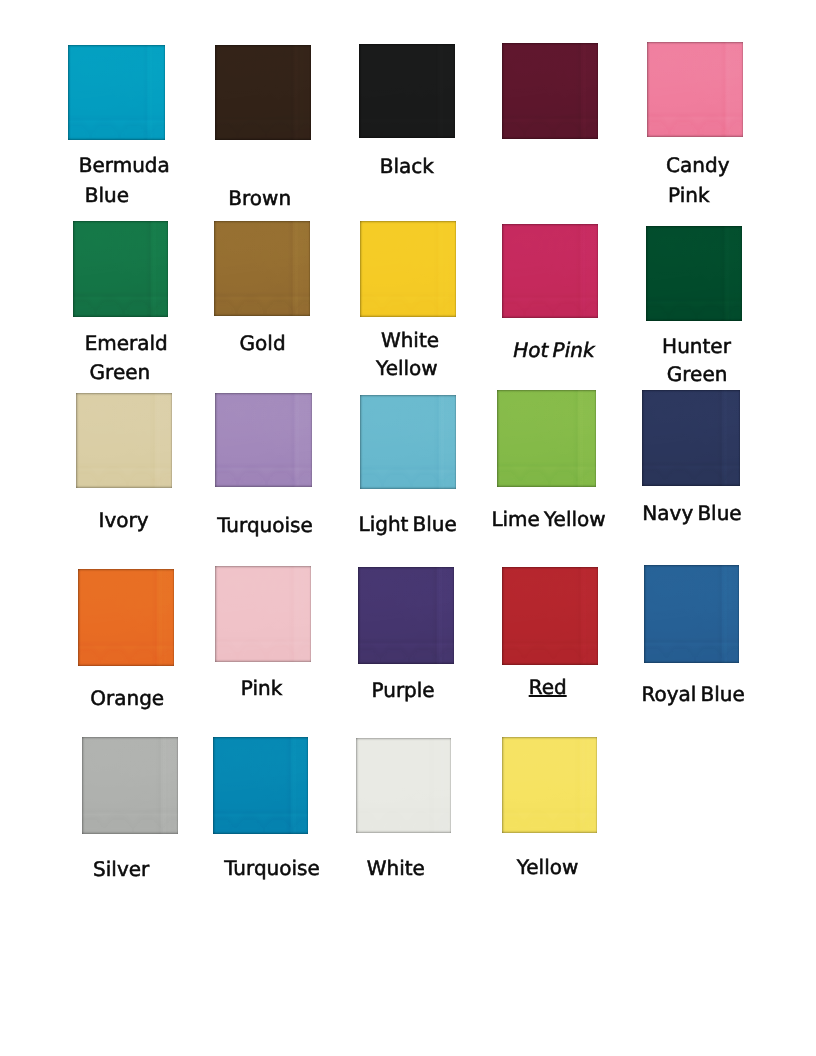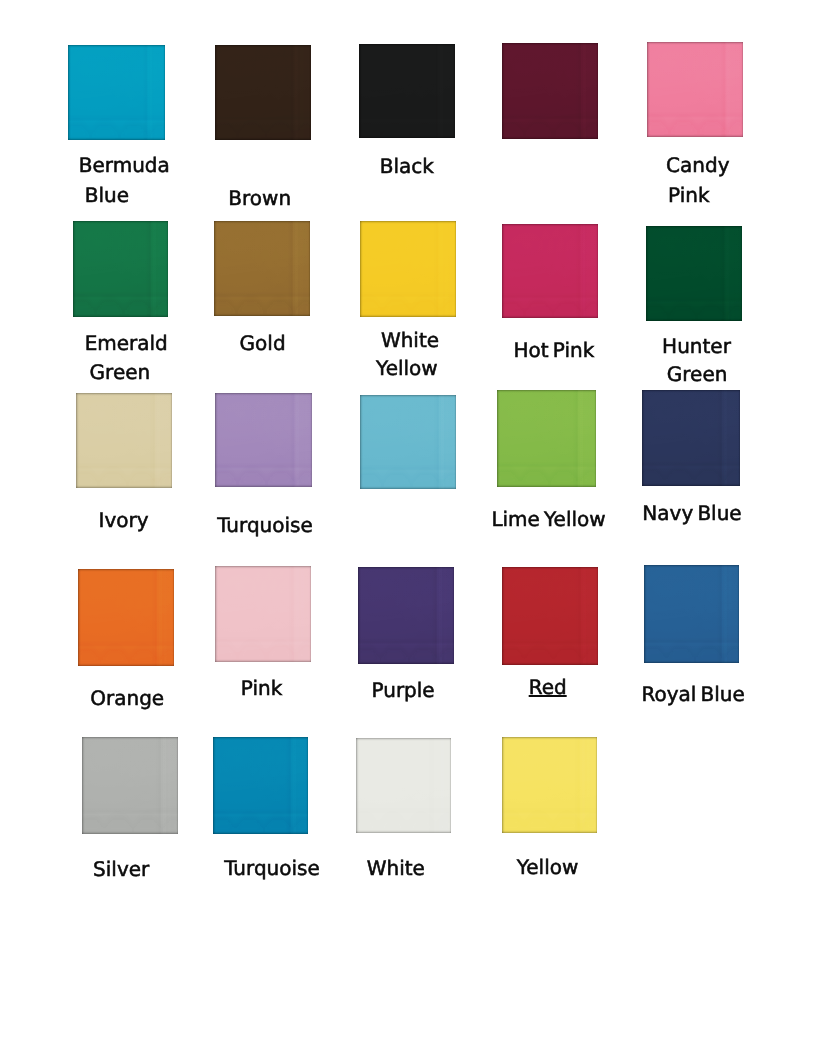--- a/index.html
+++ b/index.html
@@ -377,21 +377,21 @@
               <path d="M0,34 L0,18 C4,6 12,5 17,16 C21,25 25,26 29,17 C33,7 42,6 47,16.5 C51,25 55,26 59,17.5 C63,8 72,7 77,17 C81,25 85,26 89,18 C92,12 96,11 100,15 L100,34 Z" fill="url(#cg)"></path>
               <path d="M0,34 L0,24 C4,13 12,12 17,22.5 C21,31 25,32 29,23.5 C33,14 42,13 47,23 C51,31 55,32 59,24 C63,15 72,14 77,23.5 C81,31 85,32 89,24.5 C92,19 96,18 100,21.5 L100,34 Z" fill="url(#ch)"></path>
             </g>
           </svg>
         </div>
       <div class="fold-v"></div>
       <div class="fold-v2"></div>
       <div class="fold-h"></div>
       <div class="edge"></div>
     </div>
-    <div class="cap-line" style="left:413.9px;top:339.5px;">Hot Pink</div>
+    <div class="cap-line" style="left:413.9px;top:339.5px;font-style:italic;">Hot Pink</div>
   </div>
   <div class="cell">
     <div class="napkin" style="left:645.9px;top:225.6px;width:95.9px;height:95.3px;background:#014B2B;">
       <div class="sheen"></div>
       <div class="crumple">
           <svg viewBox="0 0 100 34" preserveAspectRatio="none" aria-hidden="true">
             <defs>
               <linearGradient id="cg" x1="0" y1="0" x2="0" y2="1">
                 <stop offset="0%" stop-color="#000" stop-opacity="0.00"></stop>
                 <stop offset="40%" stop-color="#000" stop-opacity="0.030"></stop>
@@ -510,20 +510,21 @@
               <path d="M0,34 L0,18 C4,6 12,5 17,16 C21,25 25,26 29,17 C33,7 42,6 47,16.5 C51,25 55,26 59,17.5 C63,8 72,7 77,17 C81,25 85,26 89,18 C92,12 96,11 100,15 L100,34 Z" fill="url(#cg)"></path>
               <path d="M0,34 L0,24 C4,13 12,12 17,22.5 C21,31 25,32 29,23.5 C33,14 42,13 47,23 C51,31 55,32 59,24 C63,15 72,14 77,23.5 C81,31 85,32 89,24.5 C92,19 96,18 100,21.5 L100,34 Z" fill="url(#ch)"></path>
             </g>
           </svg>
         </div>
       <div class="fold-v"></div>
       <div class="fold-v2"></div>
       <div class="fold-h"></div>
       <div class="edge"></div>
     </div>
+    <div class="cap-line" style="left:267.7px;top:514.2px;">Light Blue</div>
   </div>
   <div class="cell">
     <div class="napkin" style="left:497.2px;top:390.1px;width:98.4px;height:96.6px;background:#84BA48;">
       <div class="sheen"></div>
       <div class="crumple">
           <svg viewBox="0 0 100 34" preserveAspectRatio="none" aria-hidden="true">
             <defs>
               <linearGradient id="cg" x1="0" y1="0" x2="0" y2="1">
                 <stop offset="0%" stop-color="#000" stop-opacity="0.00"></stop>
                 <stop offset="40%" stop-color="#000" stop-opacity="0.030"></stop>

